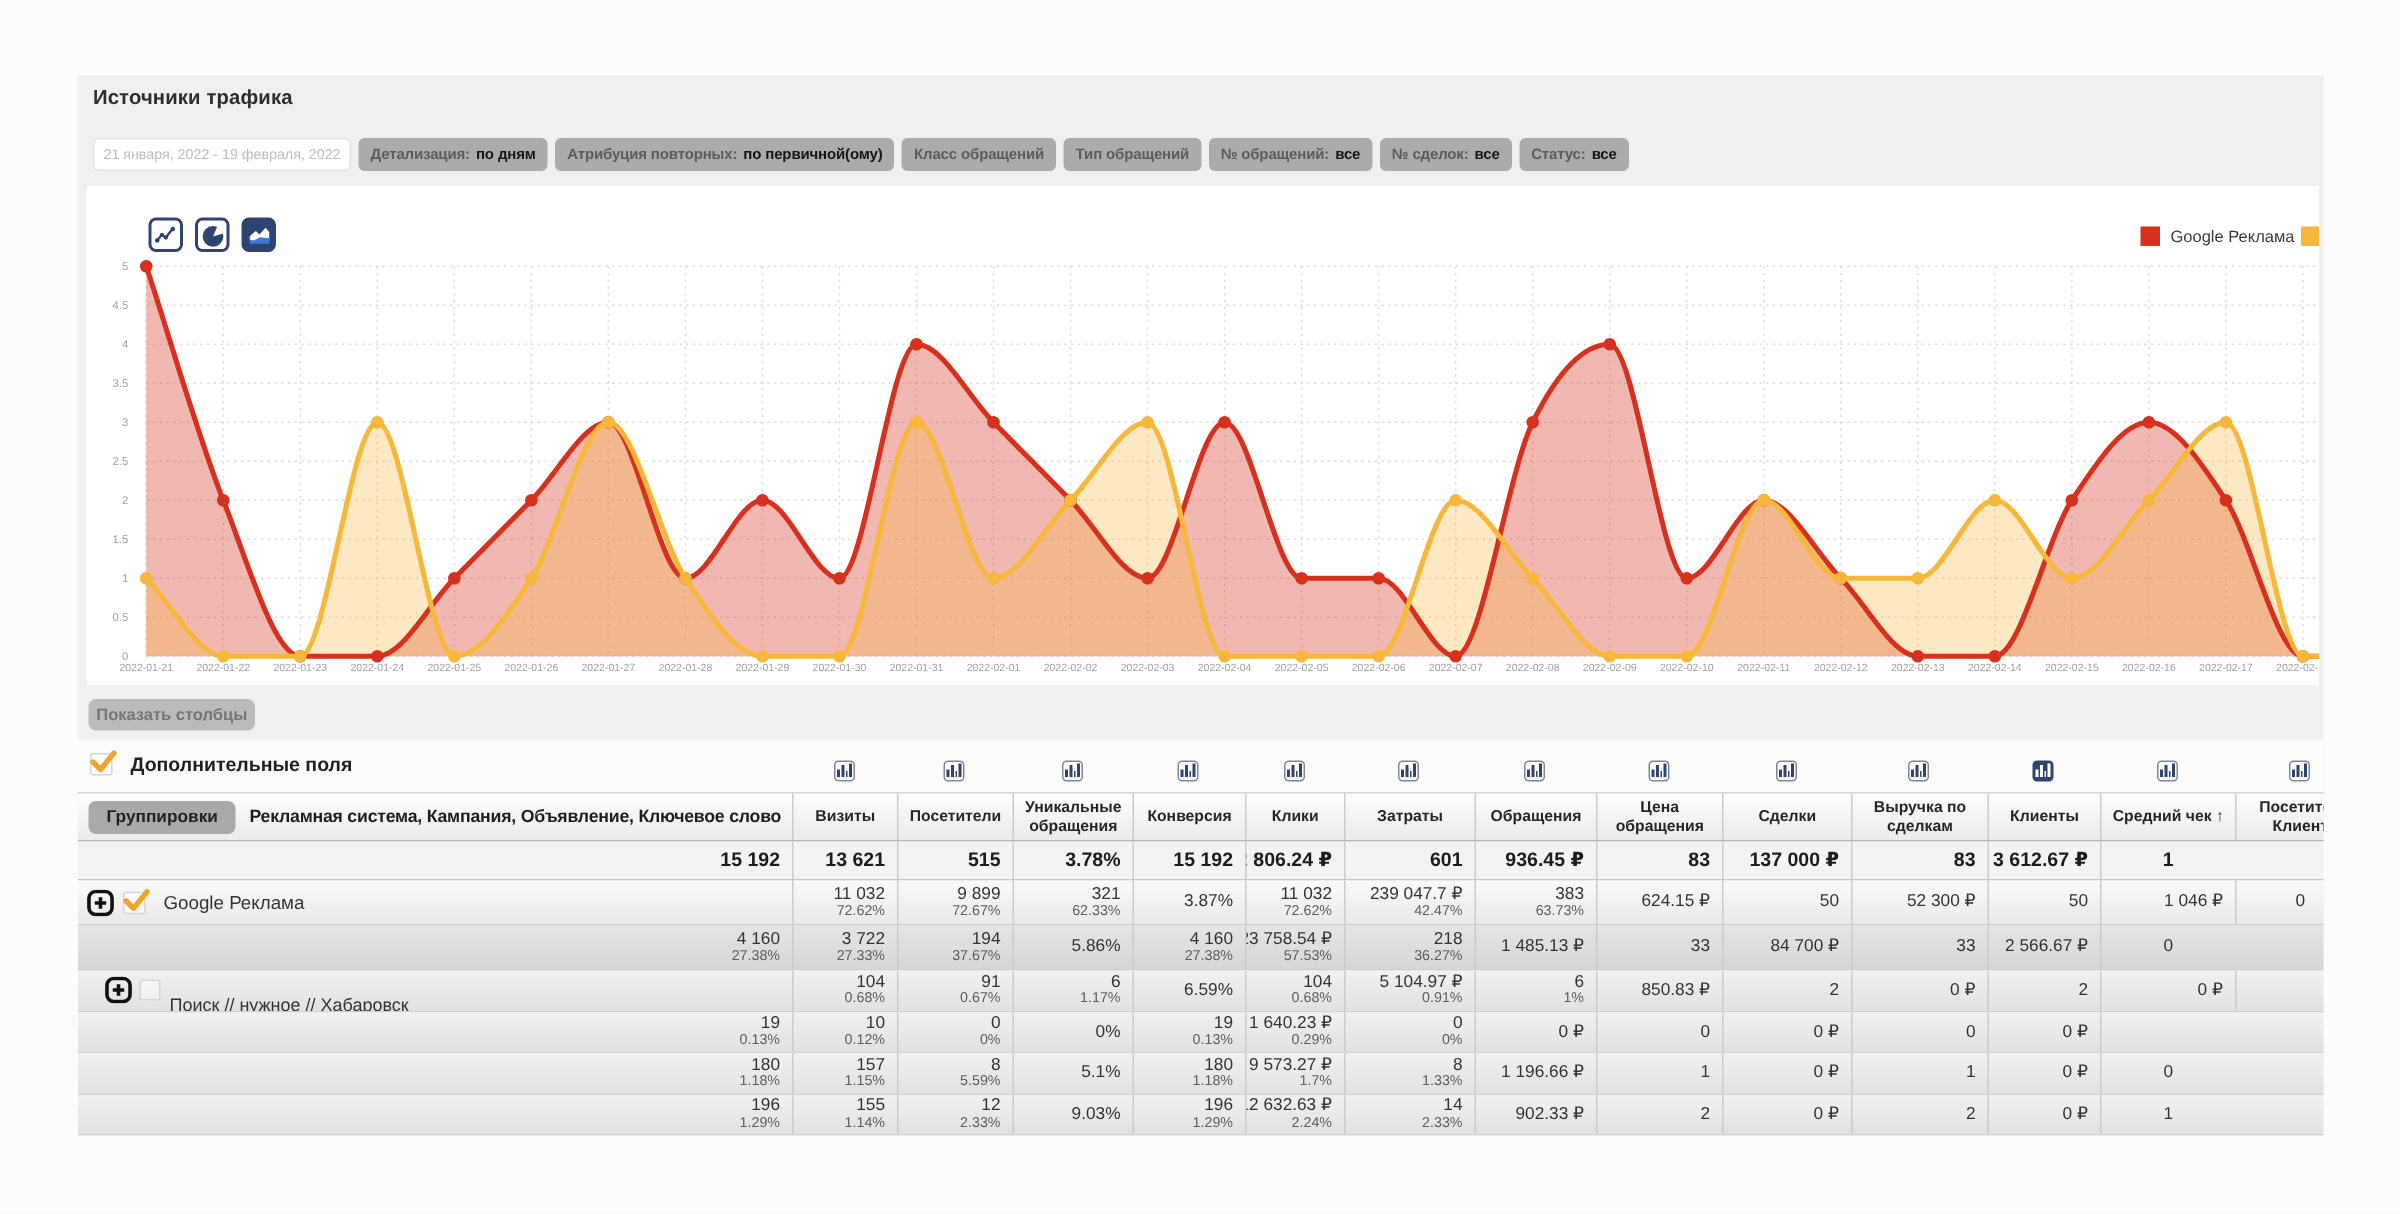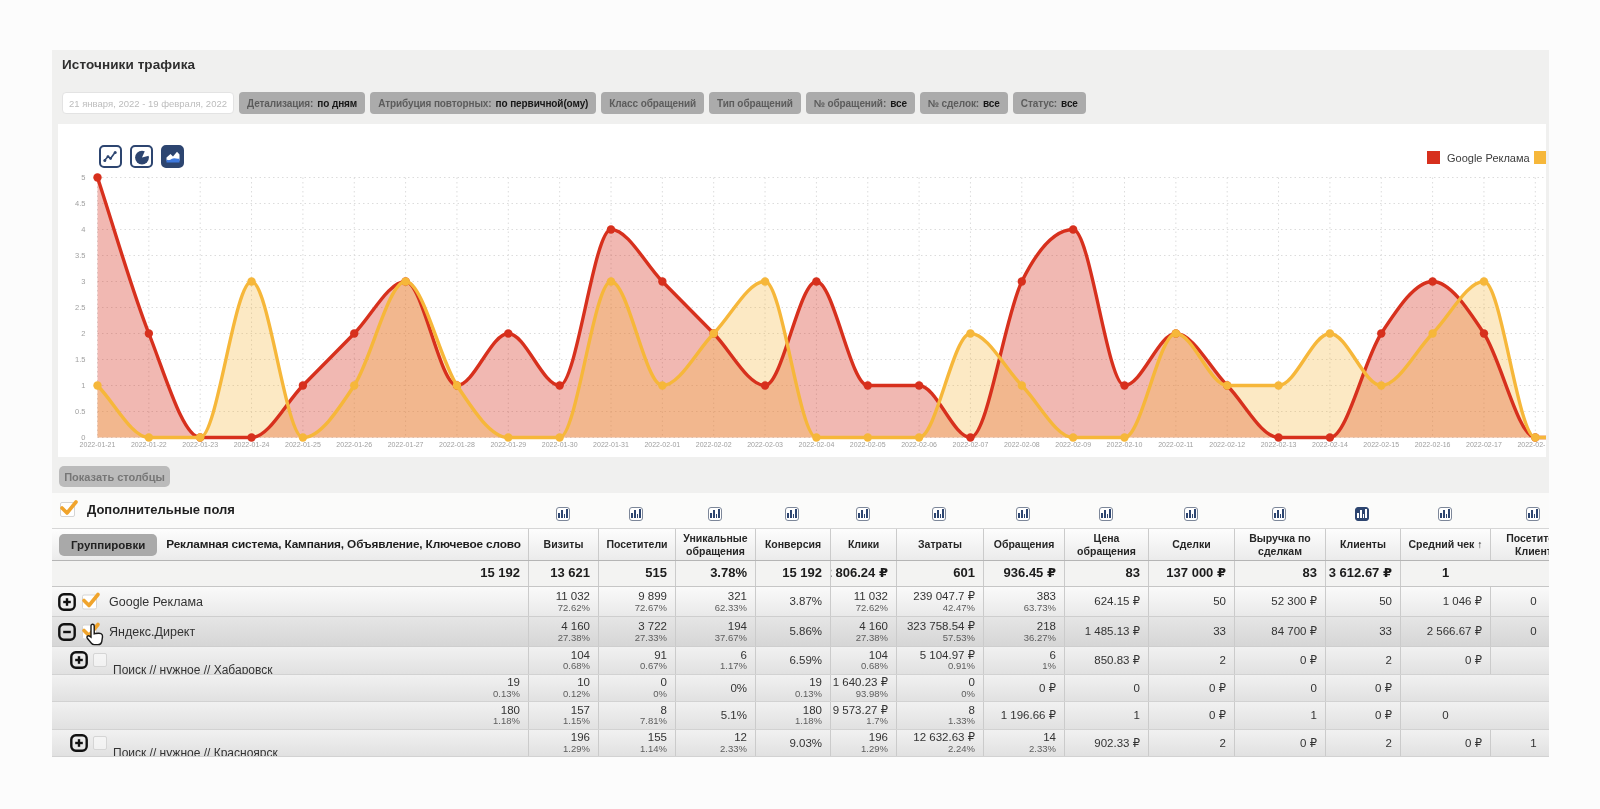--- a/index.html
+++ b/index.html
@@ -530,35 +530,20 @@
           <span class="v">50</span>
         </div>
         <div class="num">
           <span class="v">1 046 ₽</span>
         </div>
         <div class="num ctr">
           <span class="v">0</span>
         </div>
       </div>
       <div class="trow r-l1 sel">
-        <div class="name">
-          <span class="expander" style="left: 6px;"><svg width="18" height="18" viewBox="0 0 18 18">
-              <rect x="1.3" y="1.3" width="15.4" height="15.4" rx="4.5" fill="none" stroke="#111" stroke-width="2.4"></rect>
-              <line x1="5.2" y1="9" x2="12.8" y2="9" stroke="#111" stroke-width="2.4"></line>
-            </svg></span>
-          <span class="cbx rowcbx" style="left: 30px;">
-            <svg width="20" height="20" viewBox="0 0 20 20" style="position:absolute;left:-2px;top:-4px;overflow:visible">
-              <path d="M3 9 L8 14 L17 3" fill="none" stroke="#f0a42c" stroke-width="3.6" stroke-linecap="round" stroke-linejoin="round"></path>
-            </svg>
-          </span>
-          <span class="hand-cursor" style="left: 32px; top: 5px;"><svg width="24" height="26" viewBox="0 0 24 26">
-              <path d="M8.6 2.2c.9 0 1.6.7 1.6 1.6v8l1.2-.25c3.6-.7 4.5-.65 5.8.2 1.1.7 1.5 1.8 1.3 3.2l-.75 4.6c-.3 1.85-1.85 3.05-3.7 3.05h-3.9c-1.1 0-2.1-.45-2.75-1.3l-4.1-5c-.55-.65-.45-1.6.2-2.15.55-.5 1.4-.55 2.05-.1l1.45 1.05V3.8c0-.9.7-1.6 1.6-1.6z" fill="#fff" stroke="#1a1a1a" stroke-width="1.4"></path>
-            </svg></span>
-          <span class="row-label" style="left: 57px;">Яндекс.Директ</span>
-        </div>
         <div class="num">
           <span class="v">4 160</span>
           <span class="p">27.38%</span>
         </div>
         <div class="num">
           <span class="v">3 722</span>
           <span class="p">27.33%</span>
         </div>
         <div class="num">
           <span class="v">194</span>
@@ -670,21 +655,21 @@
         </div>
         <div class="num">
           <span class="v">0%</span>
         </div>
         <div class="num">
           <span class="v">19</span>
           <span class="p">0.13%</span>
         </div>
         <div class="num">
           <span class="v">1 640.23 ₽</span>
-          <span class="p">93.98%</span>
+          <span class="p">0.29%</span>
         </div>
         <div class="num">
           <span class="v">0</span>
           <span class="p">0%</span>
         </div>
         <div class="num">
           <span class="v">0 ₽</span>
         </div>
         <div class="num">
           <span class="v">0</span>
@@ -704,21 +689,21 @@
         <div class="num">
           <span class="v">180</span>
           <span class="p">1.18%</span>
         </div>
         <div class="num">
           <span class="v">157</span>
           <span class="p">1.15%</span>
         </div>
         <div class="num">
           <span class="v">8</span>
-          <span class="p">7.81%</span>
+          <span class="p">5.59%</span>
         </div>
         <div class="num">
           <span class="v">5.1%</span>
         </div>
         <div class="num">
           <span class="v">180</span>
           <span class="p">1.18%</span>
         </div>
         <div class="num">
           <span class="v">9 573.27 ₽</span>
@@ -741,32 +726,20 @@
           <span class="v">1</span>
         </div>
         <div class="num">
           <span class="v">0 ₽</span>
         </div>
         <div class="num ctr">
           <span class="v">0</span>
         </div>
       </div>
       <div class="trow r-sub">
-        <div class="name">
-          <span class="expander" style="left: 18px;"><svg width="18" height="18" viewBox="0 0 18 18">
-              <rect x="1.3" y="1.3" width="15.4" height="15.4" rx="4.5" fill="none" stroke="#111" stroke-width="2.4"></rect>
-              <line x1="9" y1="5.2" x2="9" y2="12.8" stroke="#111" stroke-width="2.4"></line>
-              <line x1="5.2" y1="9" x2="12.8" y2="9" stroke="#111" stroke-width="2.4"></line>
-            </svg></span>
-          <span class="cbx rowcbx" style="left: 41px; width: 14px; height: 14px; background: rgba(255, 255, 255, 0.45);"></span>
-          <span class="row-label row-label2" style="left: 61px; top: 50%;">
-            <div class="l1">Поиск // нужное // Красноярск</div>
-            <div class="l2">№ 39607991</div>
-          </span>
-        </div>
         <div class="num">
           <span class="v">196</span>
           <span class="p">1.29%</span>
         </div>
         <div class="num">
           <span class="v">155</span>
           <span class="p">1.14%</span>
         </div>
         <div class="num">
           <span class="v">12</span>

